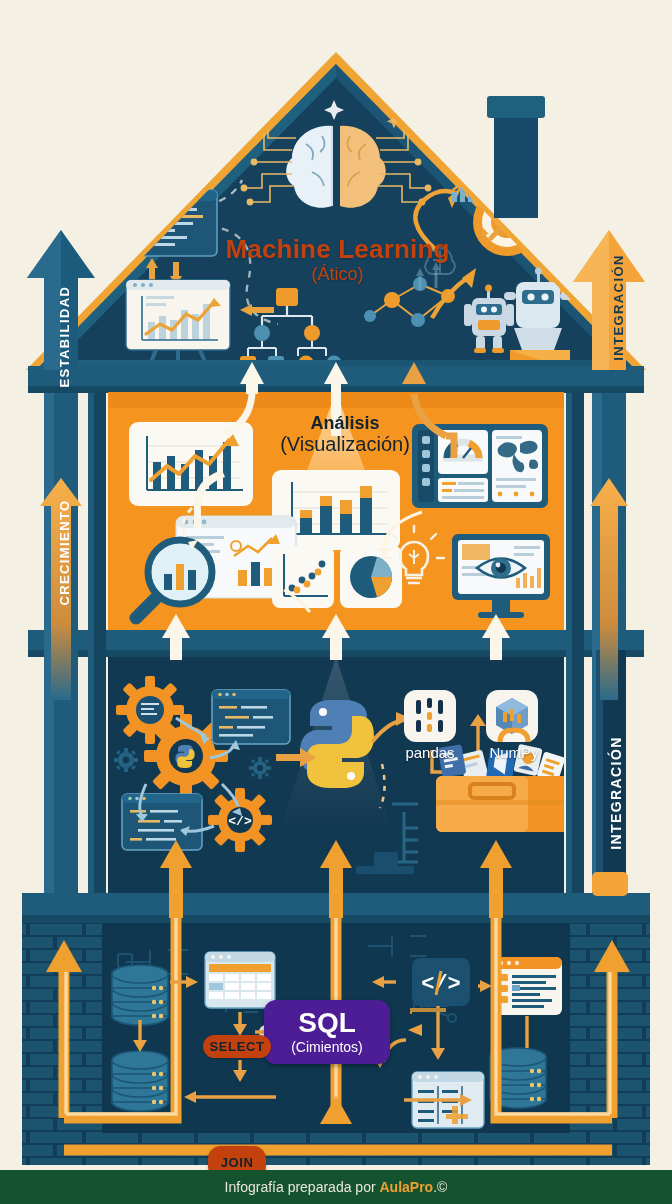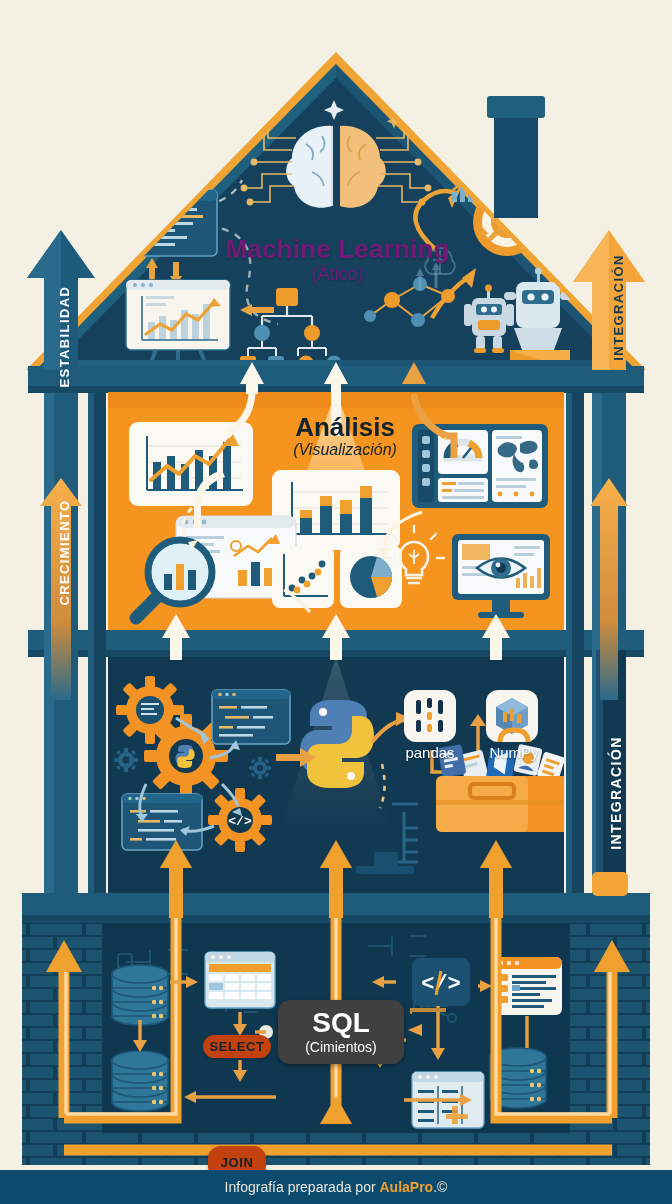--- a/index.html
+++ b/index.html
@@ -18,35 +18,35 @@
   
   .floor-title {
     text-align:center;
     font-weight:bold;
     line-height:1.05;
     text-shadow:0 1px 2px rgba(0,0,0,.25);
   }
   .floor-title .main { display:block; }
   .floor-title .sub  { display:block; font-weight:normal;text-align:center; }
 
-  #ml-title { left:205px; top:236px; width:265px; color:#701a75; }
+  #ml-title { left:205px; top:236px; width:265px; color:#c2410c; }
   #ml-title .main { font-size:26px; letter-spacing:.2px; }
   #ml-title .sub  { font-size:18px; margin-top:2px; }
 
   #an-title { left:240px; top:414px; width:210px; color:#12232f; text-shadow:none; }
-  #an-title .main { font-size:26px; }
-  #an-title .sub  { font-size:16px; margin-top:1px;font-style:italic; }
+  #an-title .main { font-size:18px; }
+  #an-title .sub  { font-size:20px; margin-top:1px; }
 
   #py-title { left:248px; top:782px; width:190px; color:#ffffff; }
   #py-title .main { font-size:24px; }
   #py-title .sub  { font-size:17px; margin-top:1px; }
 
   #sql-box {
-    left:278px; top:1000px; width:126px; height:64px;
-    background:#404040; border-radius:12px;
+    left:264px; top:1000px; width:126px; height:64px;
+    background:#4c1d95; border-radius:12px;
     display:flex; flex-direction:column; align-items:center; justify-content:center;
     box-shadow:0 2px 5px rgba(0,0,0,.35);
   }
   #sql-box .main { font-size:28px; font-weight:bold; color:#fff; line-height:1; }
   #sql-box .sub  { font-size:14px; color:#fff; margin-top:2px; }
 
   
   .vlabel {
     position:absolute; font-weight:bold; letter-spacing:1.4px;
     white-space:nowrap; transform-origin:center center;
@@ -77,21 +77,21 @@
   .tool-label {
     position:absolute; color:#ffffff; font-weight:normal; font-size:15px;
     text-align:center; text-shadow:0 1px 2px rgba(0,0,0,.4);
   }
   #label-pandas { left:395px; top:744px; width:70px; }
   #label-numpy  { left:477px; top:744px; width:74px; }
 
   
   #footer {
     position:absolute; left:0; bottom:0; width:672px; height:34px;
-    background:#0c4a6e; display:flex; align-items:center; justify-content:center;
+    background:#14532d; display:flex; align-items:center; justify-content:center;
   }
   #footer-text { color:#e9e6dc; font-size:14px; }
   #footer-brand { color:#f0a02e; font-weight:bold; }
 </style>
 </head>
 <body>
 
 <div id="stage">
 
 <svg id="scene" width="672" height="1204" viewBox="0 0 672 1204">

